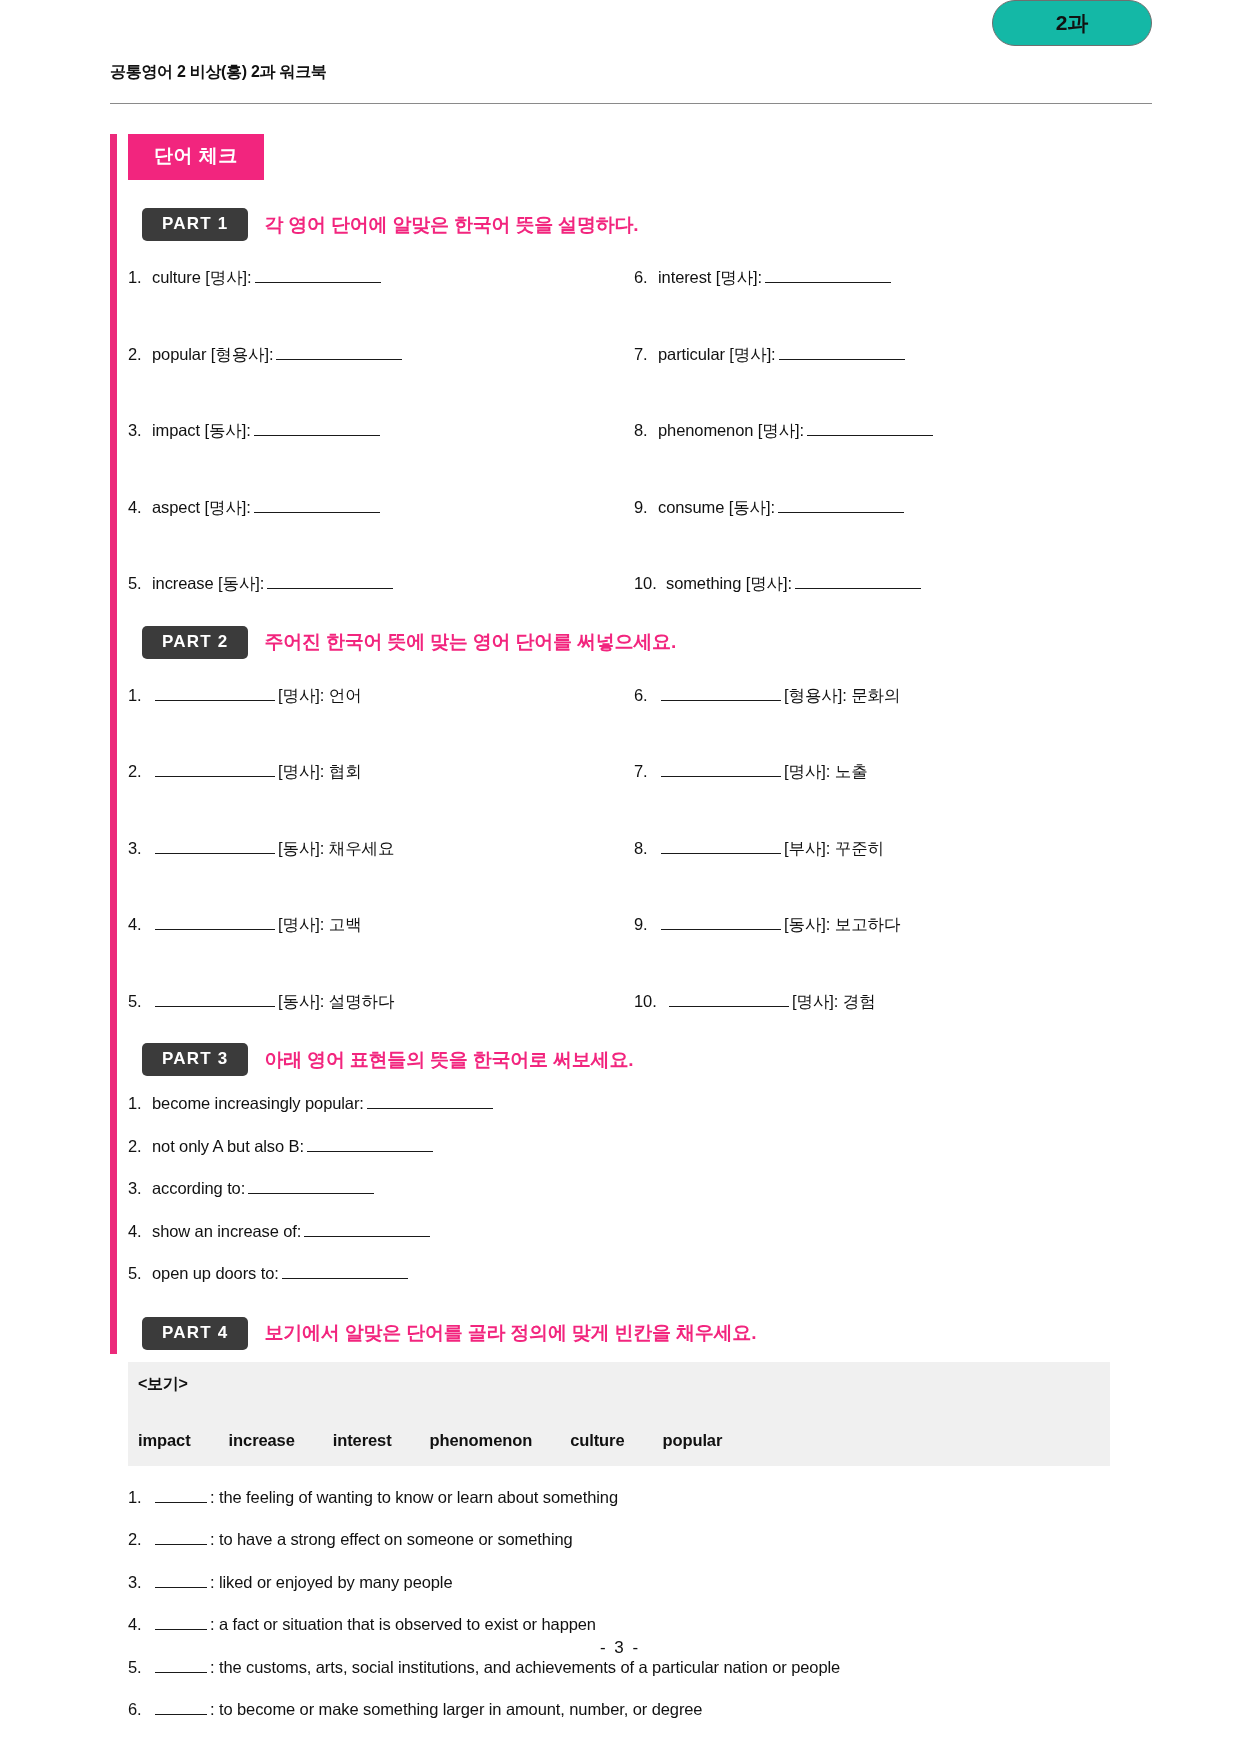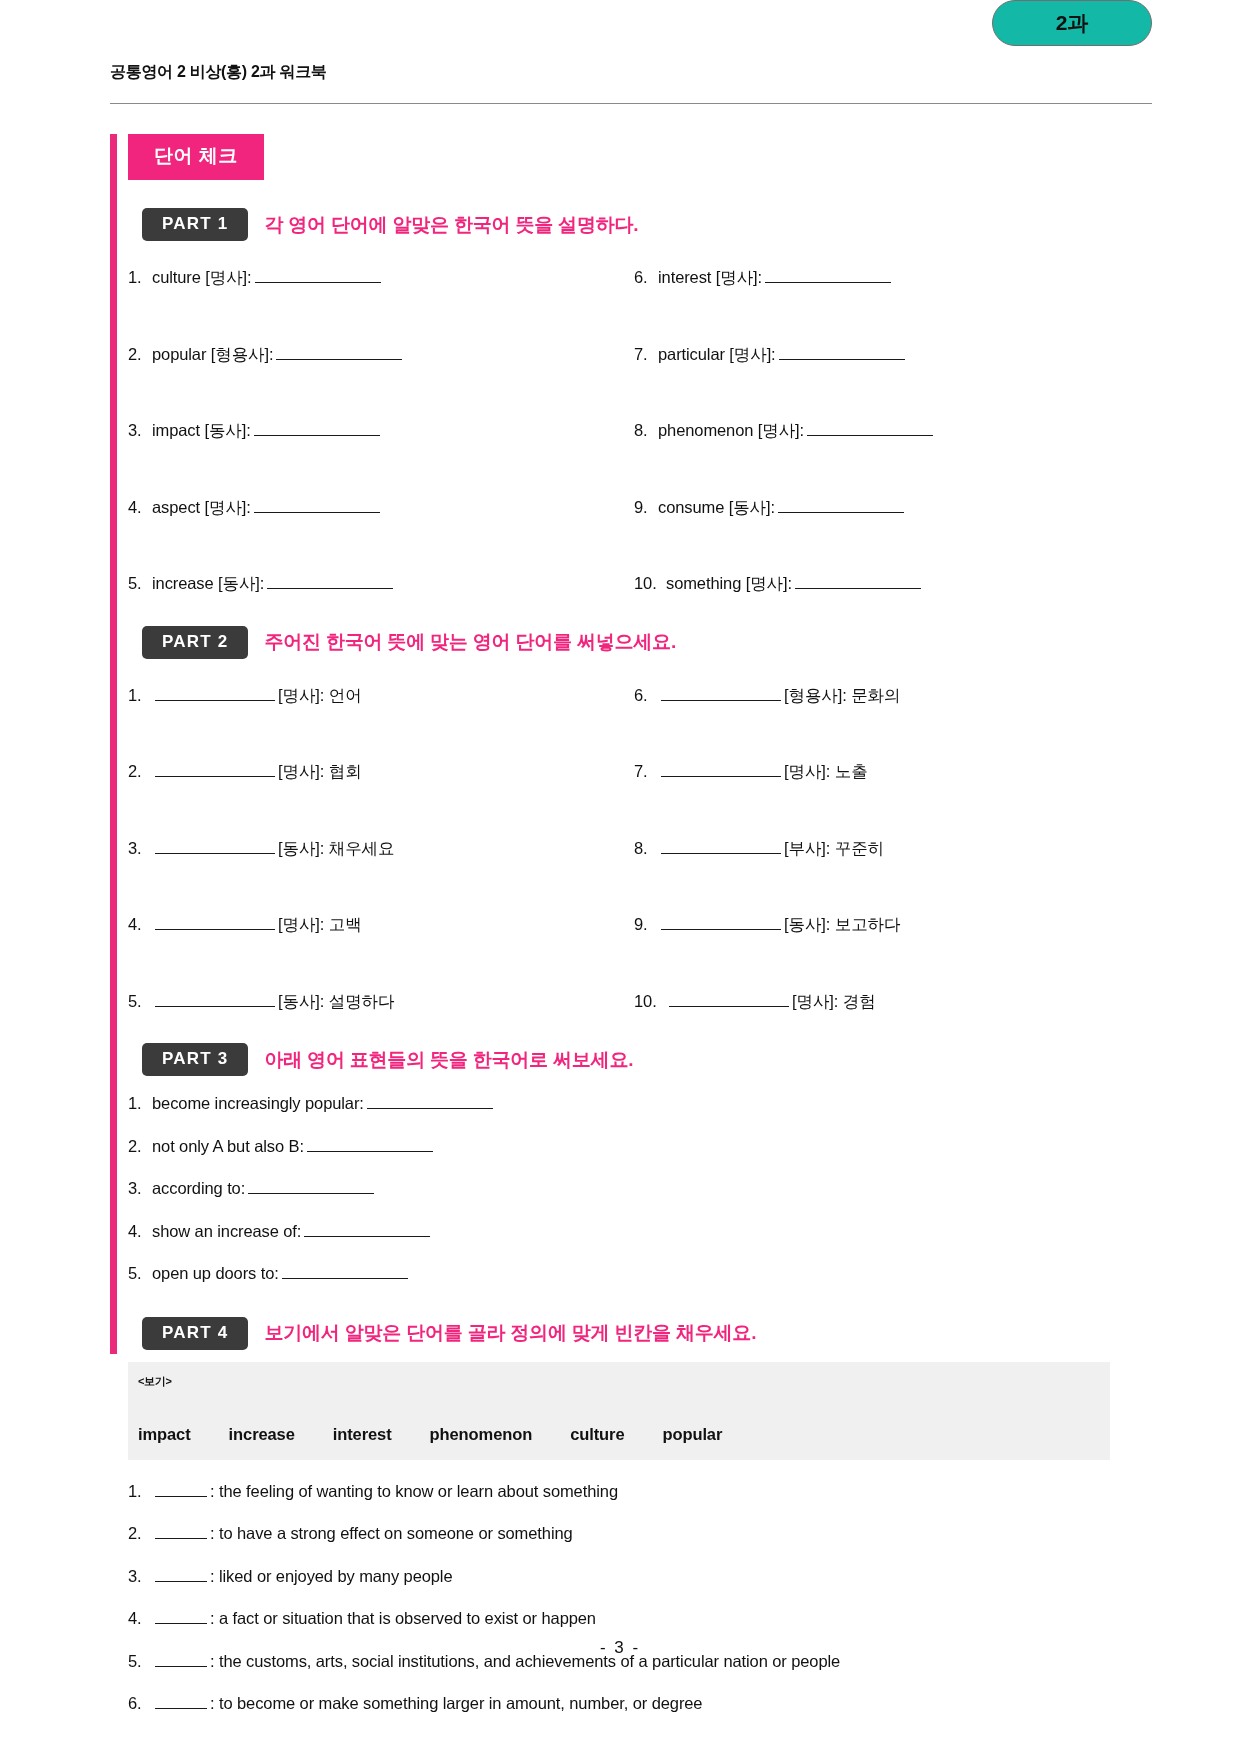--- a/index.html
+++ b/index.html
@@ -165,21 +165,21 @@
 
   
   .wordbox {
     background: #f0f0f0;
     margin-top: 12px;
     padding: 12px 10px 16px 10px;
     width: 982px;
     box-sizing: border-box;
   }
   .wordbox-label {
-    font-size: 11px;
+    font-size: 16px;
     font-weight: bold;
     margin-bottom: 14px;
     letter-spacing: -0.3px;
   }
   .wordbox-words {
     display: flex;
     gap: 38px;
     font-size: 16.5px;
     font-weight: bold;
     letter-spacing: -0.1px;

